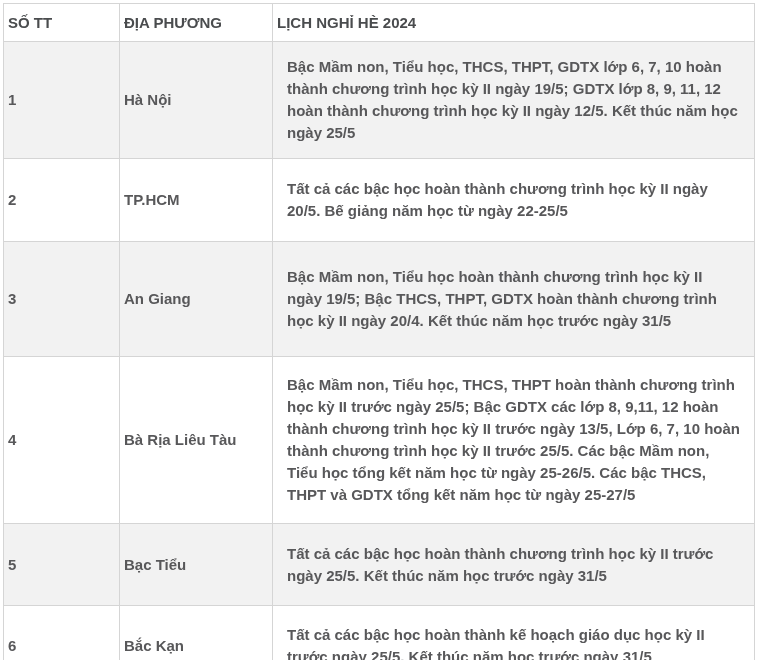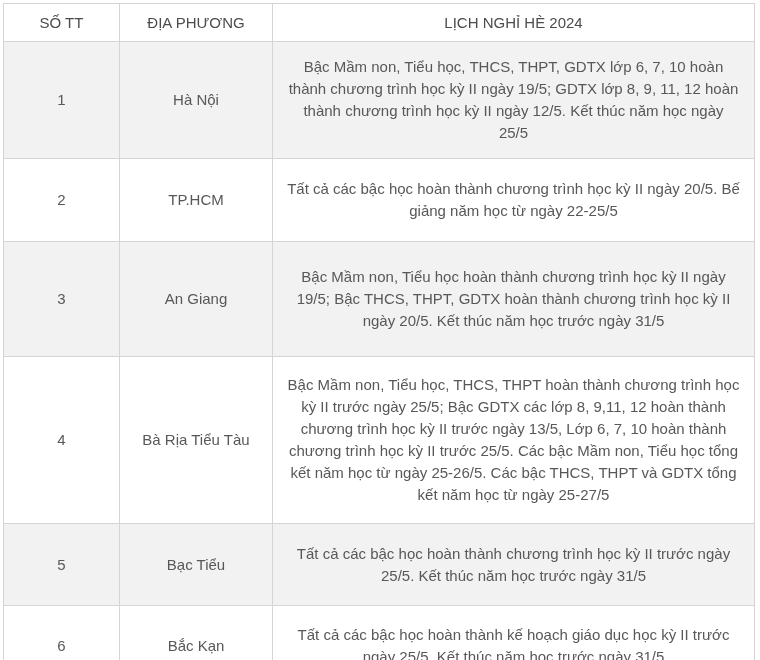--- a/index.html
+++ b/index.html
@@ -20,24 +20,24 @@
   }
   table.schedule-table {
     border-collapse: collapse;
     table-layout: fixed;
     width: 751px;
     color: #58585a;
     font-size: 15px;
   }
   th, td {
     border: 1px solid #d5d5d5;
-    text-align: center;
+    text-align: left;
     vertical-align: middle;
     line-height: 22px;
-    font-weight: 400;
+    font-weight: 700;
   }
   th {
     color: #4a4c4e;
     padding: 6px 4px;
     height: 38px;
     box-sizing: border-box;
   }
   td { padding: 6px 4px; }
   td.cell-schedule { padding: 6px 14px; }
   col.col-stt { width: 116px; }
@@ -79,25 +79,25 @@
         <td class="cell-schedule">Bậc Mầm non, Tiểu học, THCS, THPT, GDTX lớp 6, 7, 10 hoàn thành chương trình học kỳ II ngày 19/5; GDTX lớp 8, 9, 11, 12 hoàn thành chương trình học kỳ II ngày 12/5. Kết thúc năm học ngày 25/5</td>
       </tr>
       <tr>
         <td class="cell-stt">2</td>
         <td class="cell-locality">TP.HCM</td>
         <td class="cell-schedule">Tất cả các bậc học hoàn thành chương trình học kỳ II ngày 20/5. Bế giảng năm học từ ngày 22-25/5</td>
       </tr>
       <tr>
         <td class="cell-stt">3</td>
         <td class="cell-locality">An Giang</td>
-        <td class="cell-schedule">Bậc Mầm non, Tiểu học hoàn thành chương trình học kỳ II ngày 19/5; Bậc THCS, THPT, GDTX hoàn thành chương trình học kỳ II ngày 20/5. Kết thúc năm học trước ngày 31/5</td>
+        <td class="cell-schedule">Bậc Mầm non, Tiểu học hoàn thành chương trình học kỳ II ngày 19/5; Bậc THCS, THPT, GDTX hoàn thành chương trình học kỳ II ngày 20/4. Kết thúc năm học trước ngày 31/5</td>
       </tr>
       <tr>
         <td class="cell-stt">4</td>
-        <td class="cell-locality">Bà Rịa Tiểu Tàu</td>
+        <td class="cell-locality">Bà Rịa Liêu Tàu</td>
         <td class="cell-schedule">Bậc Mầm non, Tiểu học, THCS, THPT hoàn thành chương trình học kỳ II trước ngày 25/5; Bậc GDTX các lớp 8, 9,11, 12 hoàn thành chương trình học kỳ II trước ngày 13/5, Lớp 6, 7, 10 hoàn thành chương trình học kỳ II trước 25/5. Các bậc Mầm non, Tiểu học tổng kết năm học từ ngày 25-26/5. Các bậc THCS, THPT và GDTX tổng kết năm học từ ngày 25-27/5</td>
       </tr>
       <tr>
         <td class="cell-stt">5</td>
         <td class="cell-locality">Bạc Tiểu</td>
         <td class="cell-schedule">Tất cả các bậc học hoàn thành chương trình học kỳ II trước ngày 25/5. Kết thúc năm học trước ngày 31/5</td>
       </tr>
       <tr>
         <td class="cell-stt">6</td>
         <td class="cell-locality">Bắc Kạn</td>

